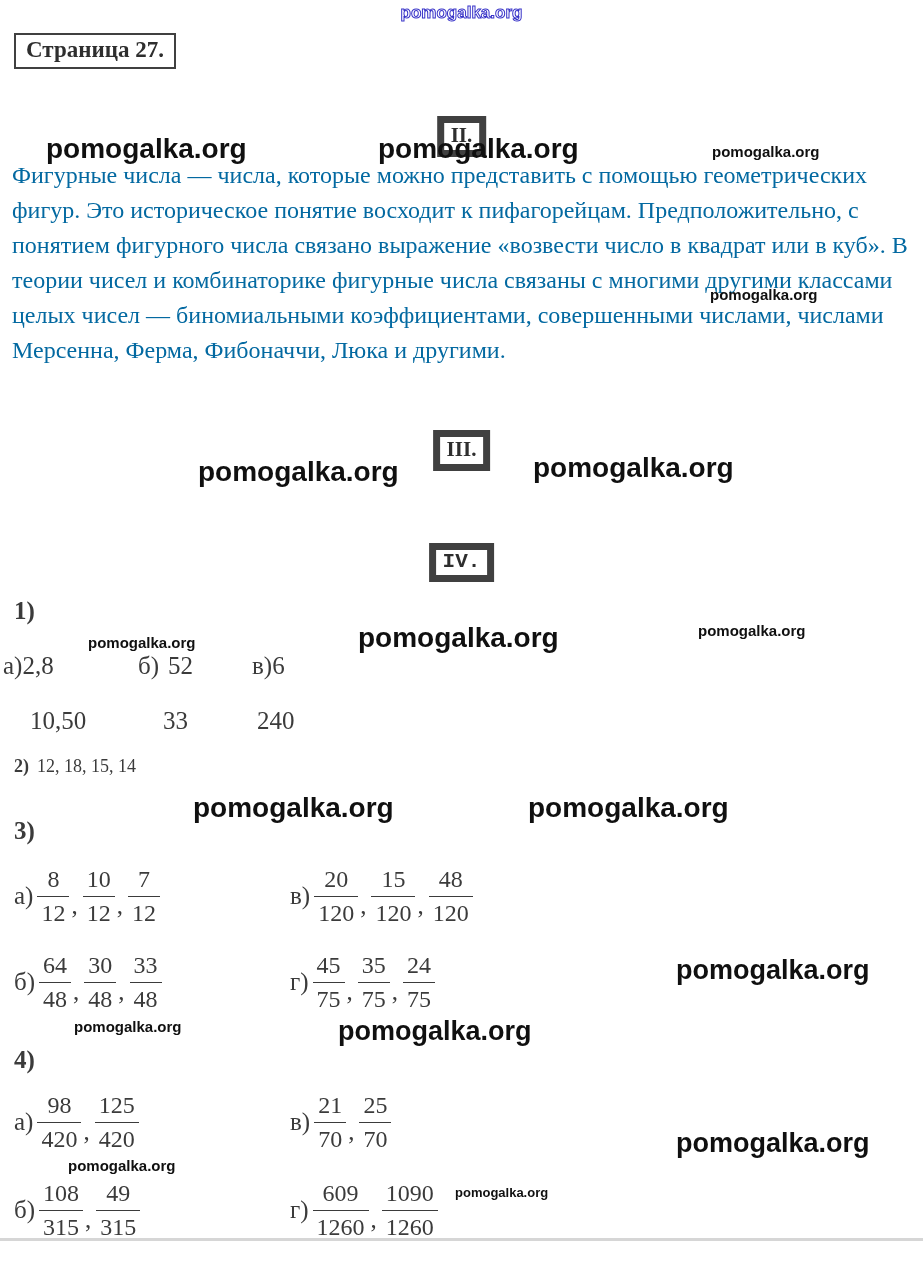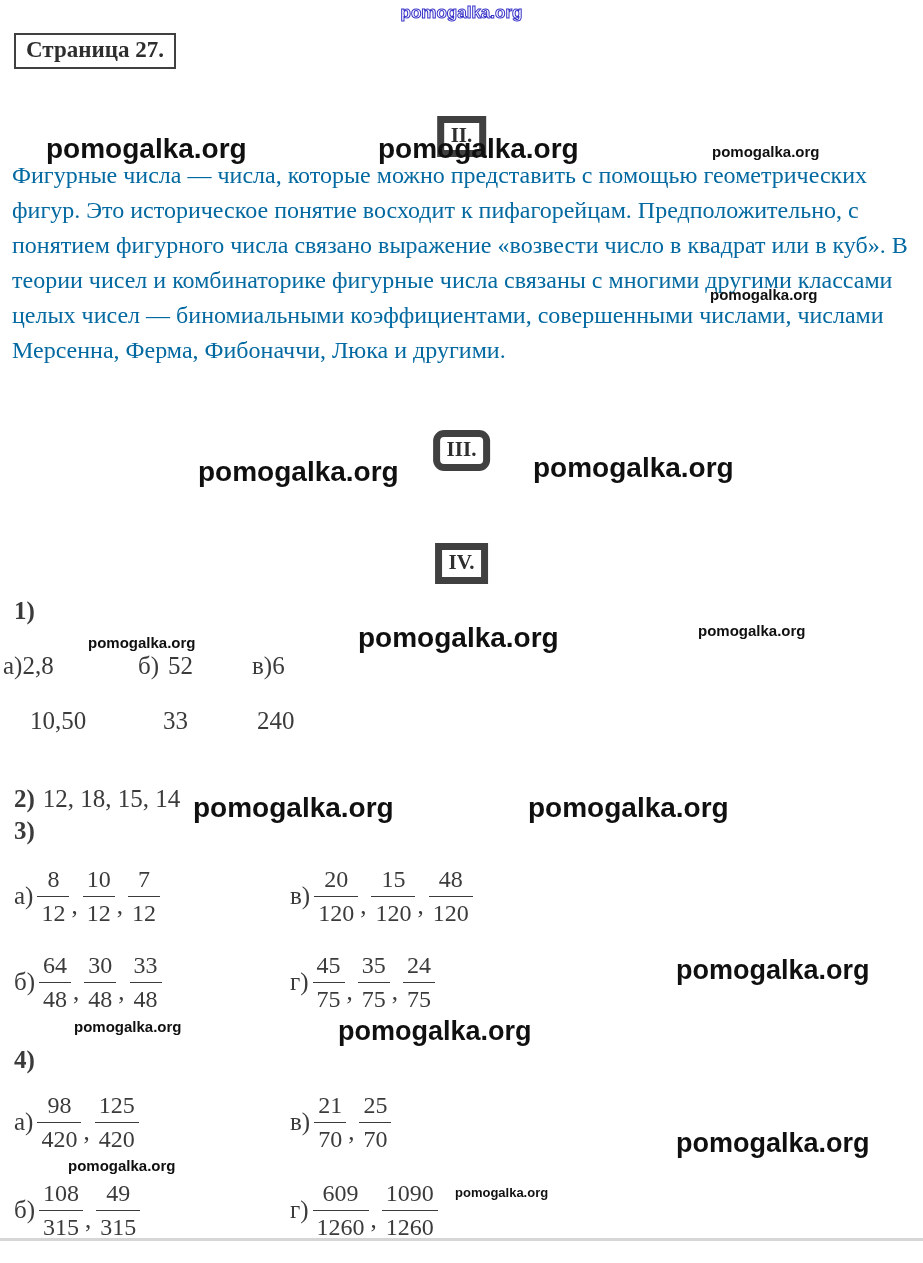--- a/index.html
+++ b/index.html
@@ -22,36 +22,36 @@
   .box-label {
     position:absolute; border:7px solid #404040; background:#fff;
     font-weight:700; color:#2e2e2e; padding:0 7px 2px; font-size:21px; z-index:2;
   }
   .title-box {
     left:14px; top:33px; font-size:23px; padding:2px 10px 4px;
     border-width:2px; box-shadow:4px 0 0 -1px #2e2e2e inset; box-shadow:none;
   }
   .centered { left:50%; transform:translateX(-50%); }
   .sec2-box { top:104px;margin-top:12px; }
-  .sec3-box { top:430px;border-radius:11px; }
-  .sec4-box { top:543px; }
+  .sec3-box { top:430px; }
+  .sec4-box { top:543px;font-family:Liberation Mono, monospace; }
   
   .paragraph {
     position:absolute; left:12px; top:158px; width:902px;
     font-size:24px; line-height:35px; color:#0369a1; z-index:1;
   }
   .equation {
     position:absolute; left:12px; top:488px; font-size:25px;
     color:#3b3b3b; letter-spacing:0.3px; z-index:1; white-space:nowrap;
   }
   .task-label { position:absolute; font-size:25px; color:#3b3b3b; z-index:1; }
   .task-label b, .t-bold { font-weight:700; }
   .t1-item { position:absolute; font-size:25px; color:#3b3b3b; z-index:1; white-space:nowrap; }
   .t1-val-b { margin-left:9px; }
-  .task2-line { position:absolute; left:14px; top:785px; font-size:25px; z-index:1; }
+  .task2-line { position:absolute; left:14px; top:756px; font-size:18px; z-index:1; }
   .task2-line .txt { margin-left:8px; }
   
   .frac-row {
     position:absolute; display:flex; align-items:center; z-index:1;
     font-size:25px; color:#3b3b3b;
   }
   .g-letter { margin-right:4px; }
   .frac { display:inline-block; text-align:center; font-size:24px; line-height:1.12; }
   .frac .num { display:block; padding:0 4px 3px; }
   .frac .den { display:block; border-top:1.5px solid #3b3b3b; padding:3px 4px 0; }

